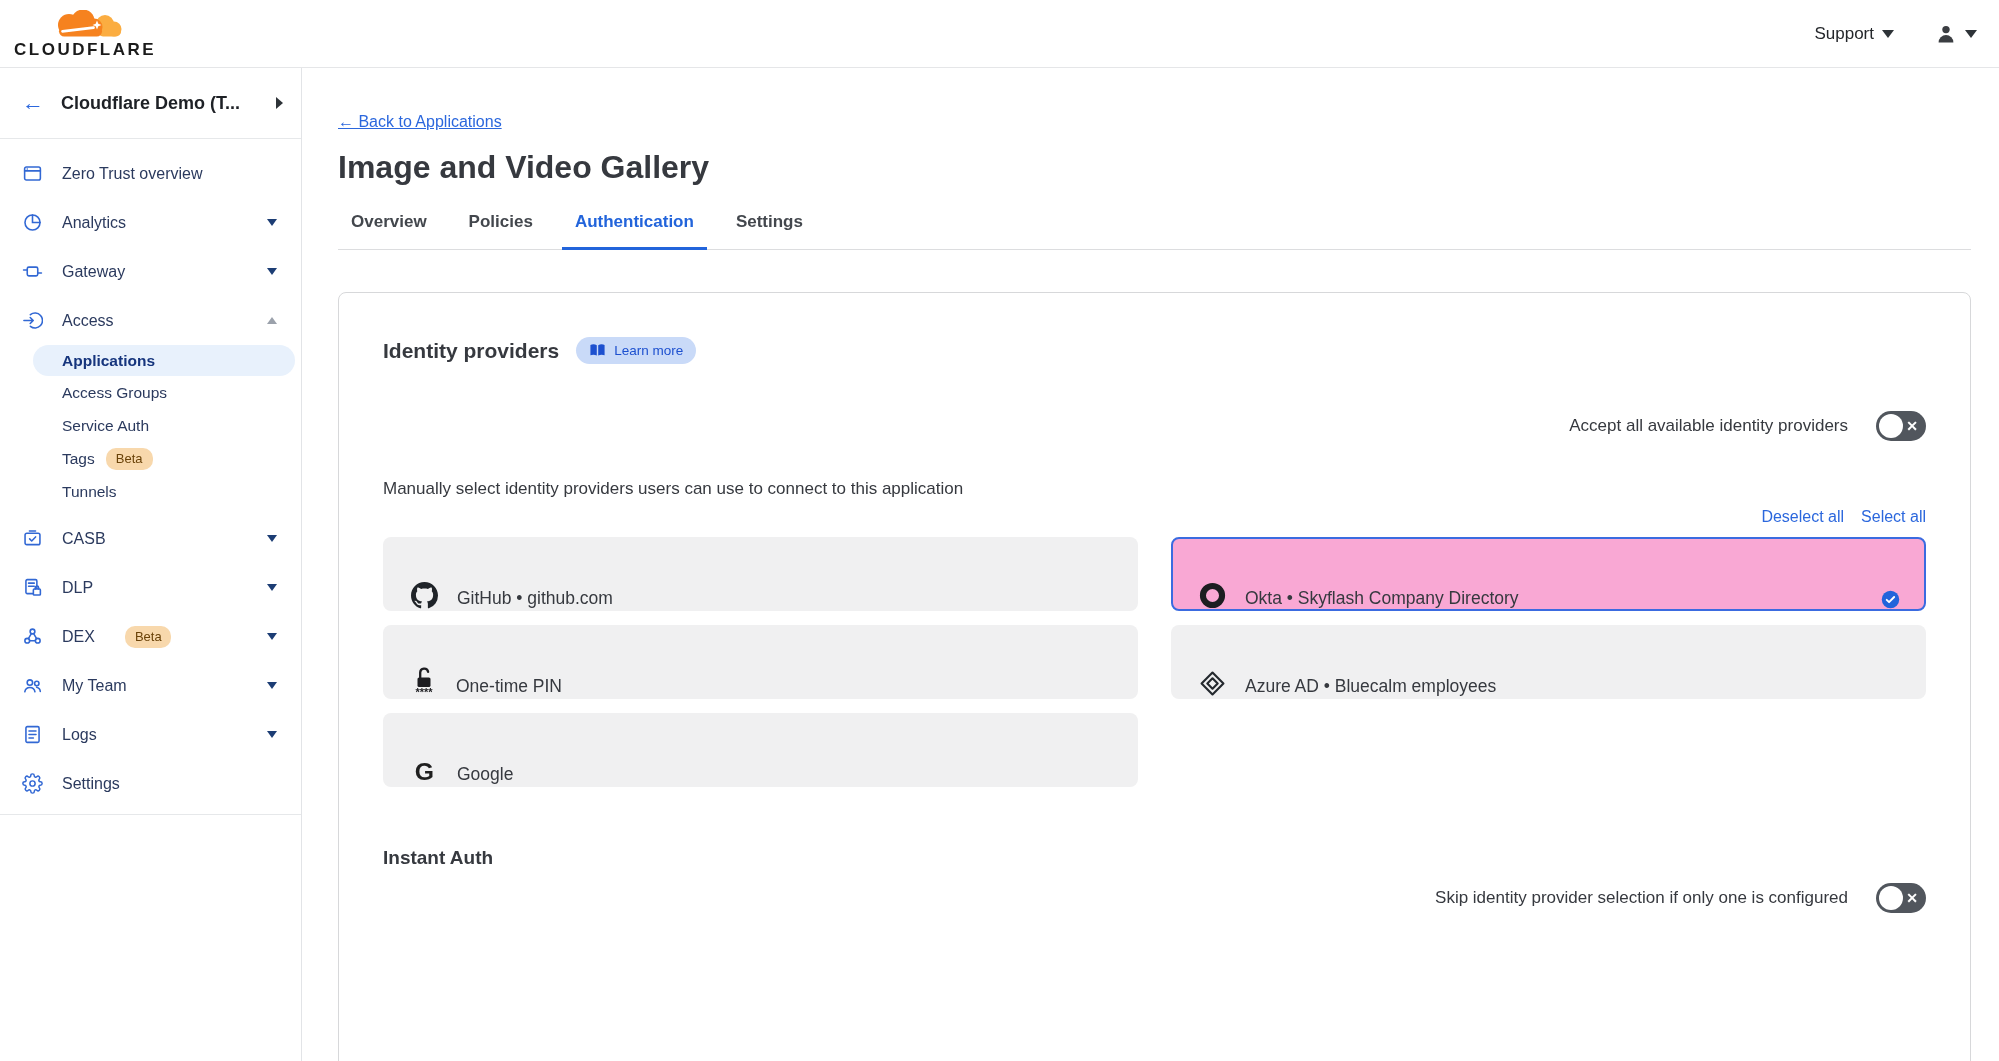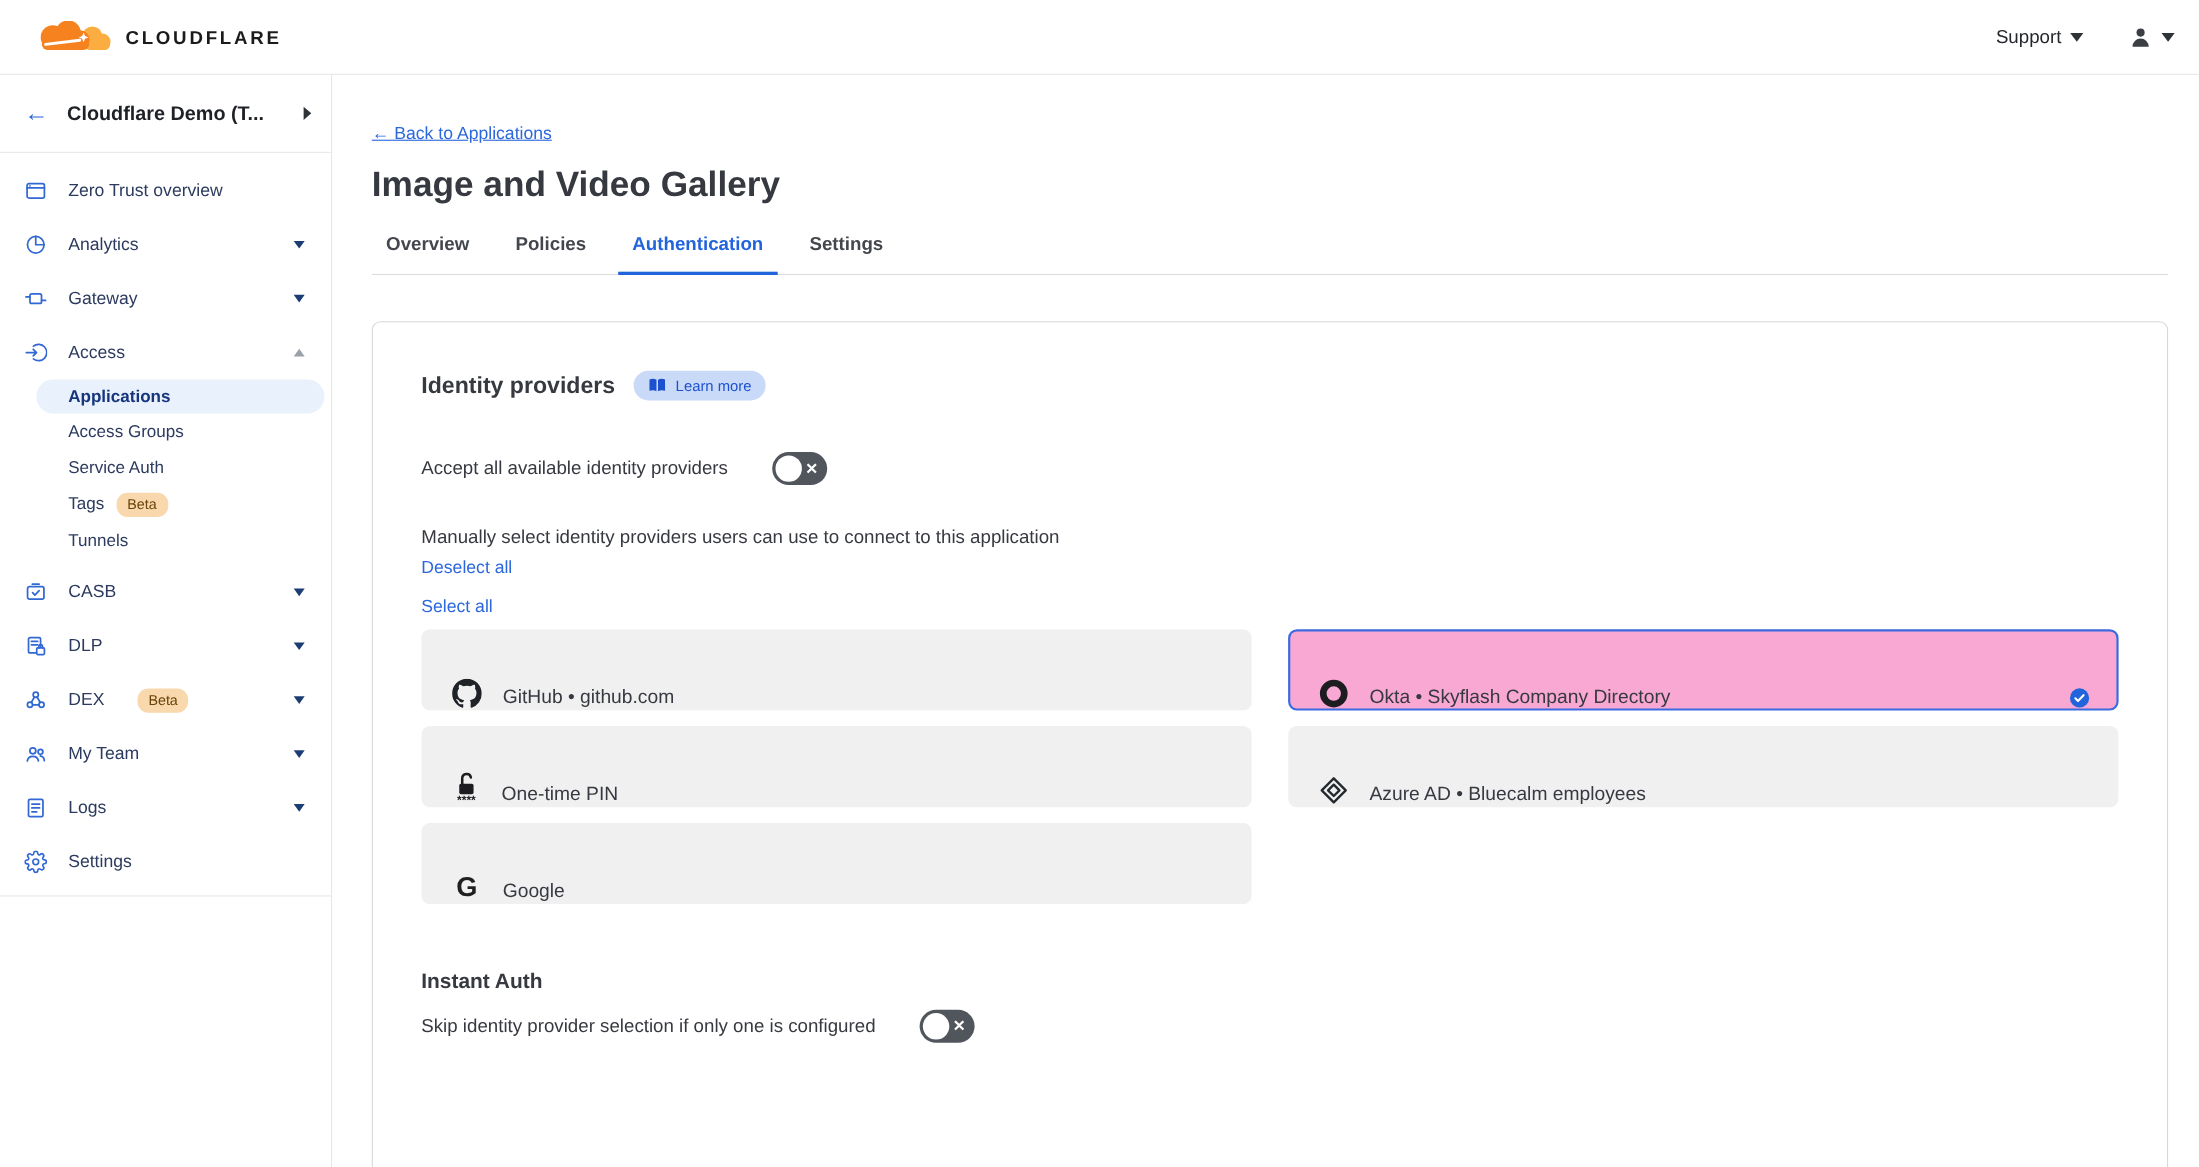--- a/index.html
+++ b/index.html
@@ -3,21 +3,21 @@
 <meta charset="utf-8">
 <style>
   * { margin:0; padding:0; box-sizing:border-box; }
   html,body { width:1999px; height:1061px; overflow:hidden; background:#fff;
     font-family:"Liberation Sans", sans-serif; color:#36393f; }
 
   
   .topbar { position:absolute; left:0; top:0; width:1999px; height:68px; background:#fff;
     border-bottom:1px solid #e5e6e8; display:flex; align-items:center; justify-content:space-between;
     padding:0 22px 0 14px; z-index:5; }
-  .brand { display:flex; flex-direction:row; align-items:center; line-height:1; }
+  .brand { display:flex; flex-direction:column; align-items:center; line-height:1; }
   .brand svg { display:block; }
   .brand-word { font-size:17px; font-weight:800; letter-spacing:2.5px; color:#1b1b1b; margin-top:1px; }
   .topbar-right { display:flex; align-items:center; gap:40px;margin-left:26px; }
   .support { display:flex; align-items:center; gap:8px; font-size:17px; color:#24272b; cursor:pointer; }
   .user-menu { display:flex; align-items:center; gap:7px; cursor:pointer; }
   .caret-dark { width:0; height:0; border-left:6.5px solid transparent; border-right:6.5px solid transparent;
     border-top:8px solid #2e3338; }
 
   
   .sidebar { position:absolute; left:0; top:68px; width:302px; height:993px; background:#fff;
@@ -56,29 +56,29 @@
   .tab { padding:0 13px 15px; margin-right:16px; font-size:17px; font-weight:600; color:#43474d;
     cursor:pointer; border-bottom:3px solid transparent; margin-bottom:-1px; }
   .tab.active { color:#2264db; border-bottom-color:#2264db; }
 
   .card { margin-top:42px; border:1px solid #d7d8da; border-radius:8px; background:#fff;
     padding:44px 44px 40px; height:838px; }
   .card-head { display:flex; align-items:center; gap:17px; }
   .card-title { font-size:21px; font-weight:700; color:#36393f; }
   .learn-badge { display:inline-flex; align-items:center; gap:8px; height:27px; padding:0 13px;
     border-radius:14px; background:#c9daf8; color:#1d50cf; font-size:13.5px; cursor:pointer; }
-  .toggle-row { display:flex; align-items:center; gap:40px; margin-top:47px; }
+  .toggle-row { display:flex; align-items:center; gap:28px; margin-top:47px;justify-content:flex-end; }
   .toggle-label { font-size:17px; color:#36393f; }
   .toggle { position:relative; width:50px; height:30px; border-radius:15px; background:#51565d;
     cursor:pointer; flex:0 0 50px; }
   .toggle .knob { position:absolute; left:3px; top:3px; width:24px; height:24px; border-radius:50%; background:#fff; }
   .toggle .xmark { position:absolute; right:8px; top:50%; transform:translateY(-52%);
     color:#fff; font-size:14px; font-weight:700; }
   .manual-text { margin-top:38px; font-size:17px; color:#36393f; }
-  .select-links { display:flex; justify-content:flex-end; gap:17px; margin-top:9px;flex-direction:column; }
+  .select-links { display:flex; justify-content:flex-end; gap:17px; margin-top:9px; }
   .select-links span { font-size:16px; color:#2b67dd; cursor:pointer; }
   .provider-grid { margin-top:11px; display:grid; grid-template-columns:1fr 1fr; column-gap:33px; row-gap:14px; }
   .tile { height:74px; border-radius:8px; background:#f0f0f1; display:flex; align-items:flex-end;
     padding:0 24px 0 26px; gap:19px; cursor:pointer; border:2px solid transparent; }
   .tile.selected { background:#f9a8d4; border-color:#3b6be0; }
   .tile-label { font-size:17.5px; color:#36393f; flex:1; }
   .tile .check { flex:0 0 19px; }
 
   .instant-title { margin-top:60px; font-size:19px; font-weight:700; color:#36393f; }
   .skip-row { margin-top:14px; }

